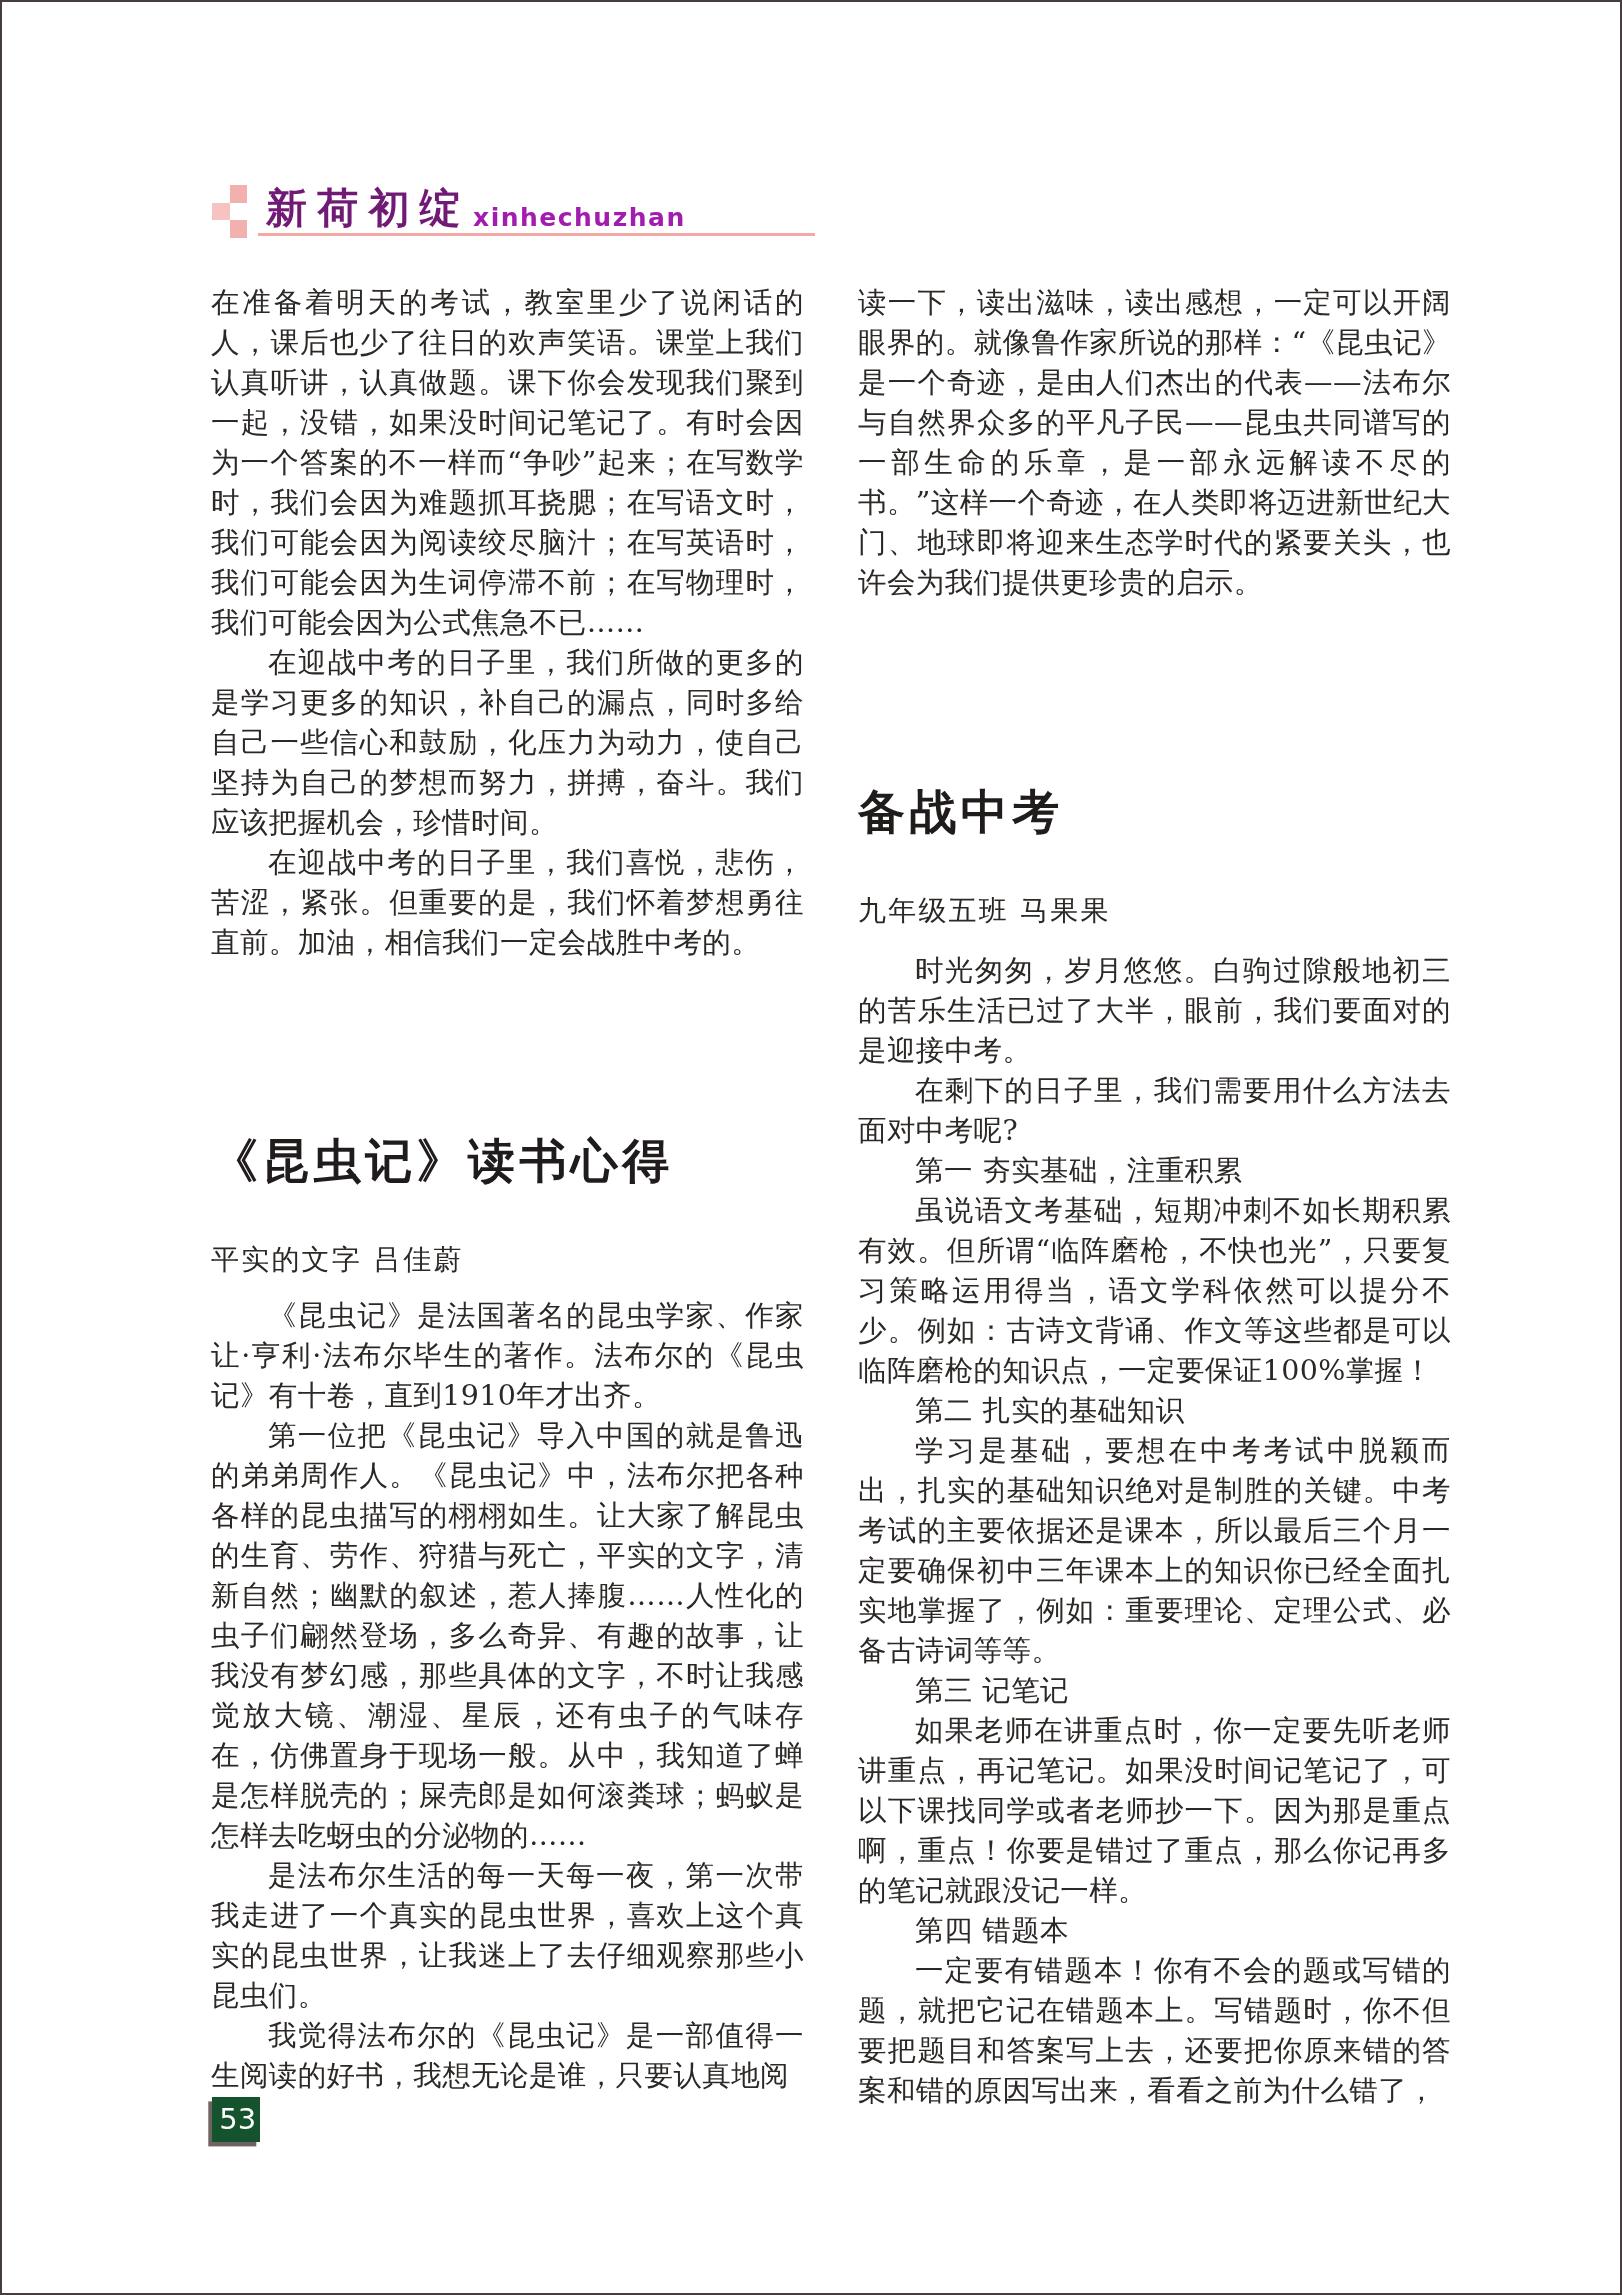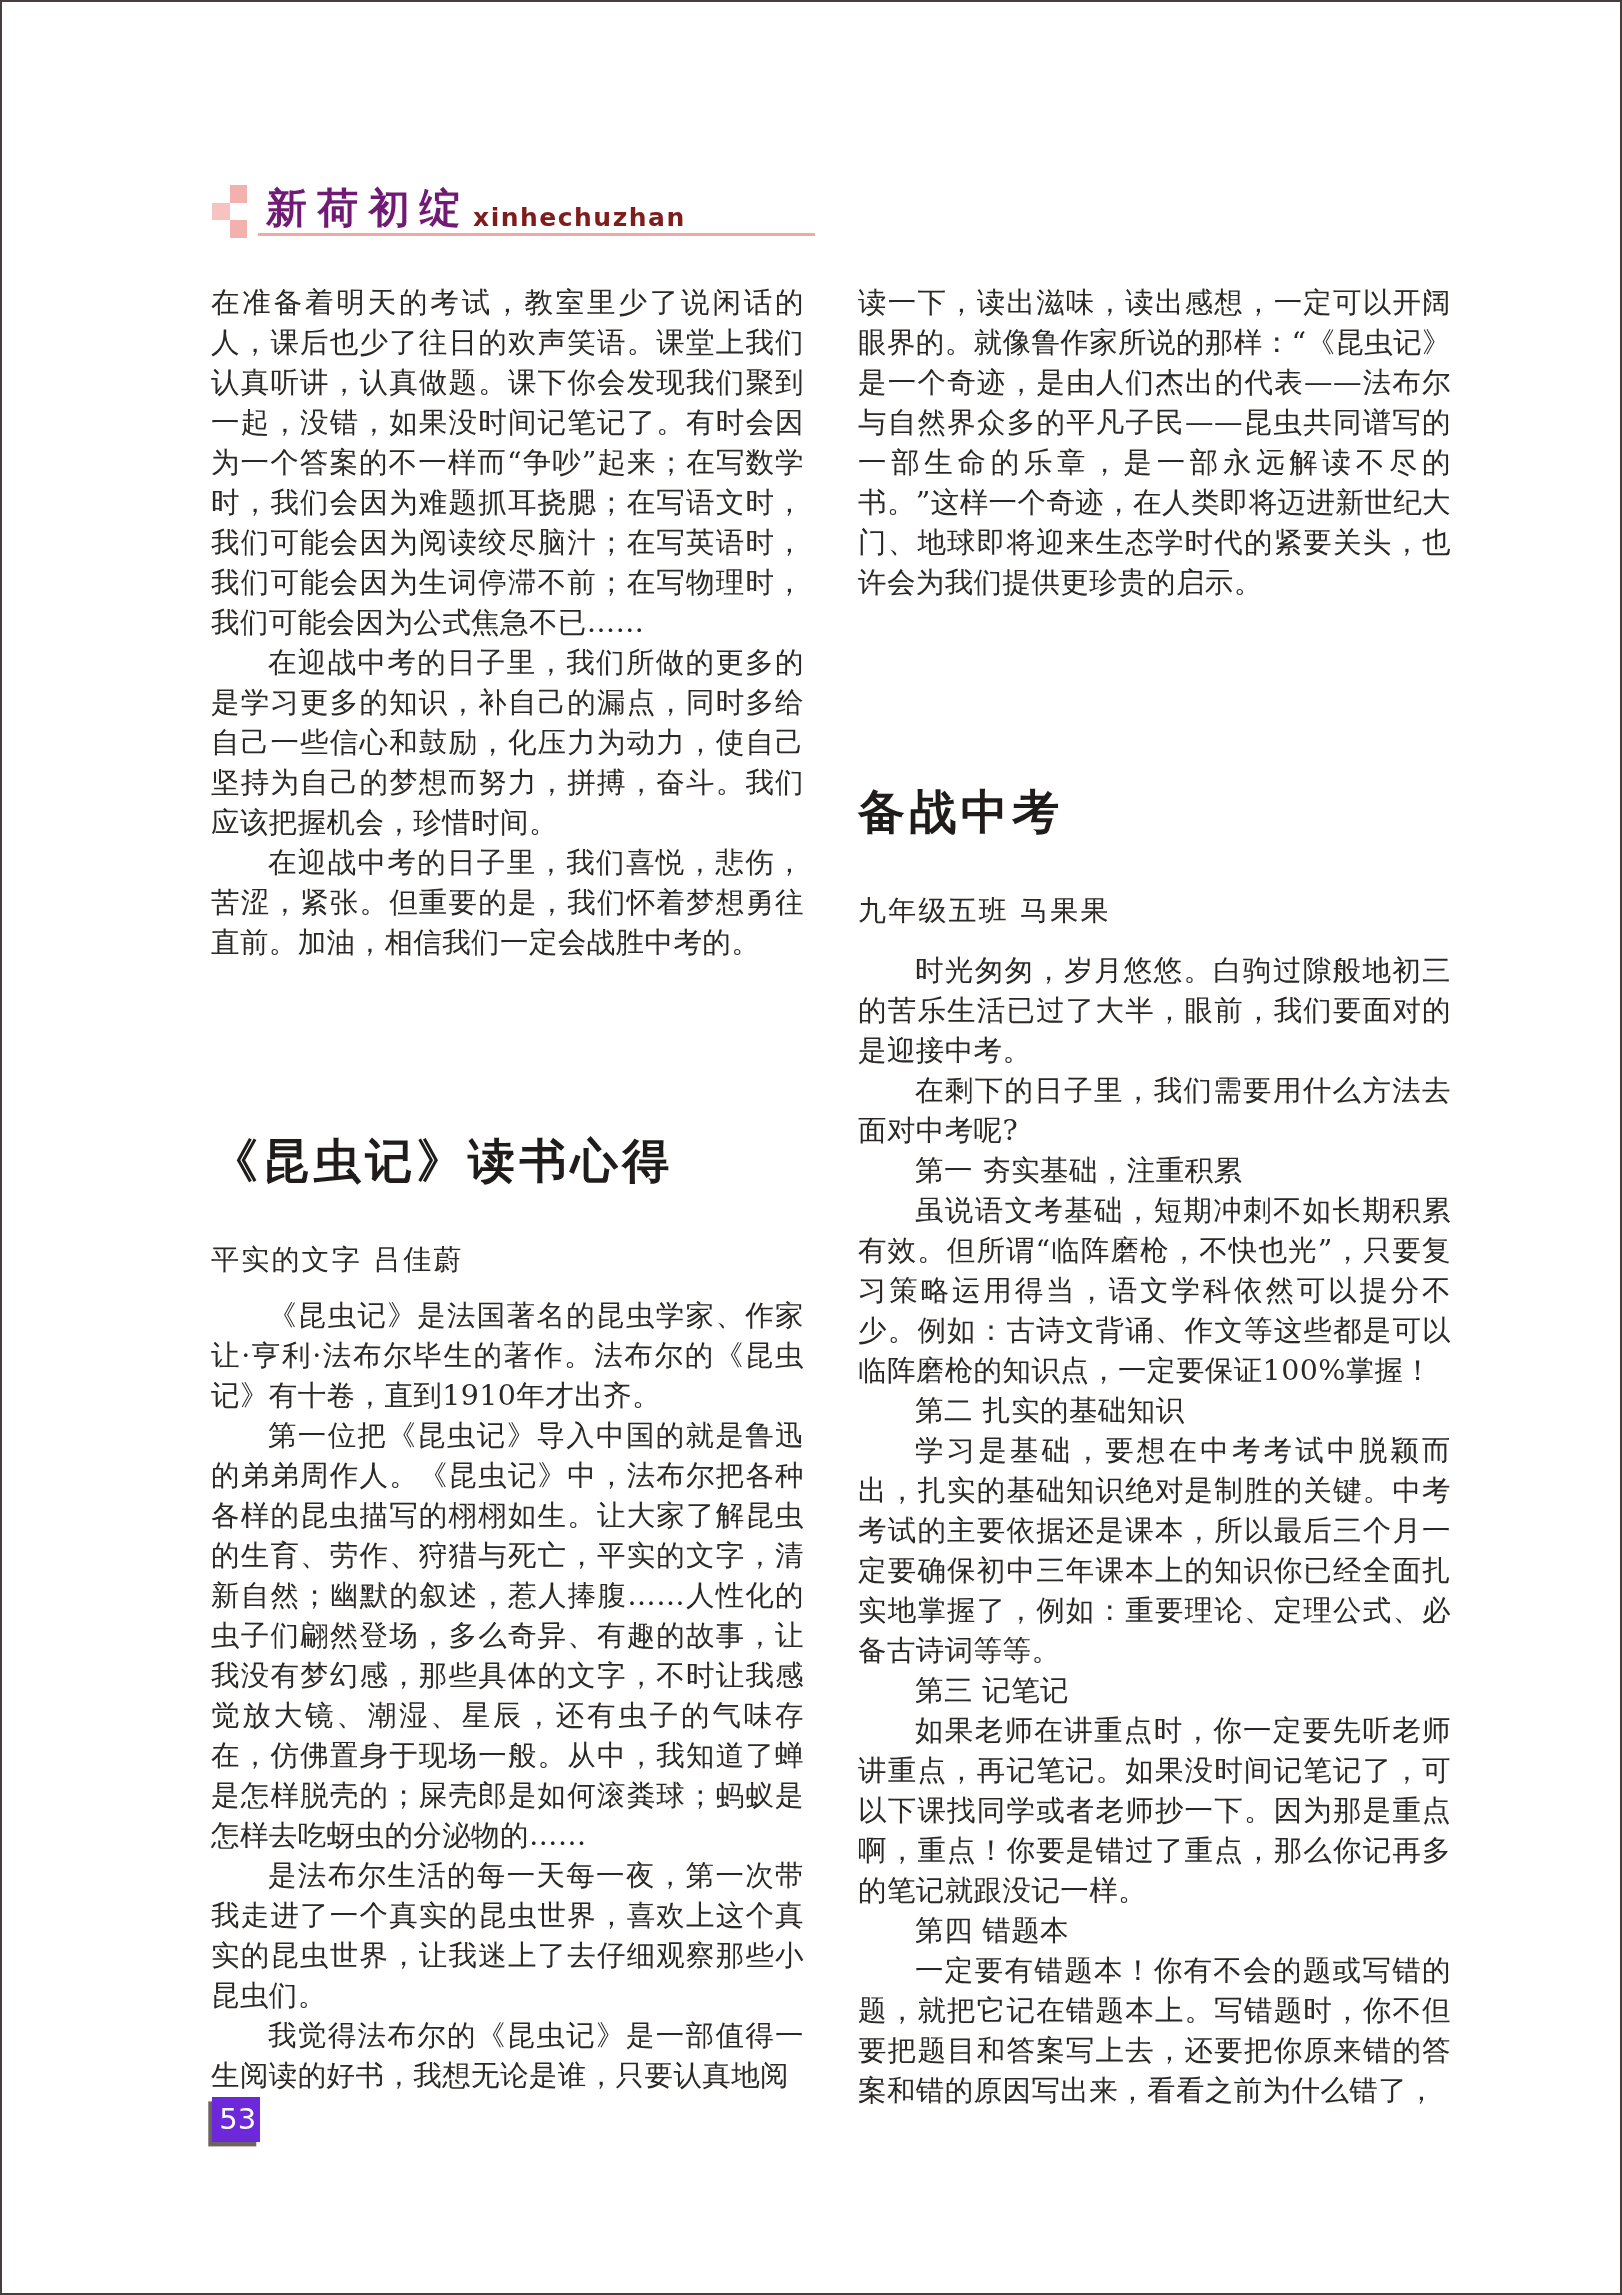--- a/index.html
+++ b/index.html
@@ -23,21 +23,21 @@
   .brand{
     position:absolute;left:264px;top:184px;
     font-family:"DejaVu Sans","Liberation Sans",sans-serif;
     font-size:41px;line-height:45px;font-weight:bold;
     letter-spacing:10.2px;color:#701a75;white-space:nowrap;
   }
   .brand-pinyin{
     position:absolute;left:471px;top:203px;
     font-family:"DejaVu Sans","Liberation Sans",sans-serif;
     font-size:25px;line-height:26px;font-weight:bold;
-    letter-spacing:1.5px;color:#7f1d1d;white-space:nowrap;
+    letter-spacing:1.5px;color:#a21caf;white-space:nowrap;
   }
   .header-rule{position:absolute;left:256px;top:231px;width:557px;height:2.9px;background:#f2a9a6;}
   
   .col{position:absolute;top:281px;width:593px;}
   .col-left{left:209px;}
   .col-right{left:856px;}
   .para{
     margin:0;font-size:28.5px;line-height:40px;
     text-align:justify;text-indent:2em;
     letter-spacing:0.4px;
@@ -53,21 +53,21 @@
     font-size:28px;line-height:37px;letter-spacing:2.2px;color:#2b2826;
   }
   .mt-title-left{margin-top:161px;}
   .mt-title-right{margin-top:172px;}
   .mt-author{margin-top:44px;}
   .body-left{margin-top:18px;}
   .body-right{margin-top:22px;}
   
   .page-number{
     position:absolute;left:210px;top:2095px;
-    width:48px;height:45px;background:#6d28d9;
+    width:48px;height:45px;background:#14532d;
     box-shadow:-3.7px 4.4px 0 0 #6e6361;
     font-family:"DejaVu Sans","Liberation Sans",sans-serif;
     font-size:29px;line-height:45px;color:#ffffff;
     padding-left:7.3px;box-sizing:border-box;
   }
 </style>
 </head>
 <body>
 
 <div class="page">

